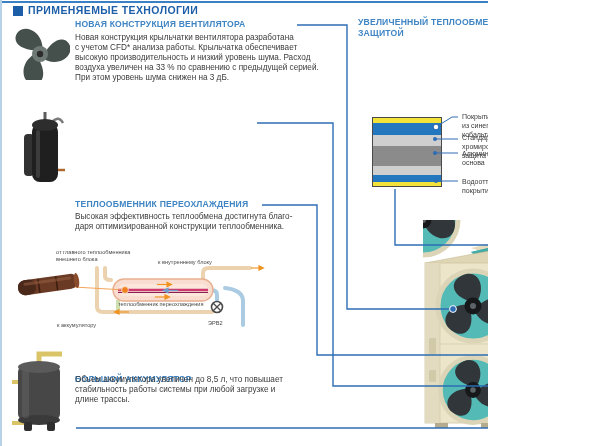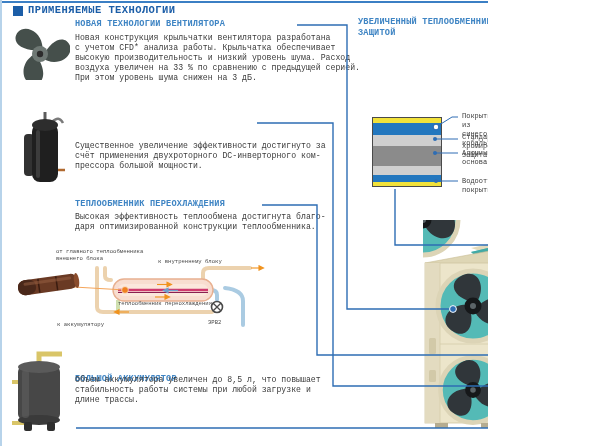--- a/index.html
+++ b/index.html
@@ -1,17 +1,17 @@
 <!DOCTYPE html>
 <html><head>
 <meta charset="utf-8">
 <style>
   html,body{margin:0;padding:0;background:#fff;}
   .page{position:relative;width:488px;height:446px;background:#ffffff;
-        font-family:Liberation Mono, monospace;overflow:hidden;}
+        font-family:Liberation Sans, sans-serif;overflow:hidden;}
   .top-rule{position:absolute;left:0;top:1px;width:600px;height:2px;background:#3b7fc4;}
   .left-rule{position:absolute;left:0;top:0;width:2px;height:446px;background:#b7d3ea;}
   .title-square{position:absolute;left:13px;top:6px;width:10px;height:10px;background:#1c5ea8;}
   .page-title{position:absolute;left:28px;top:4px;font-size:10.5px;font-weight:bold;
               color:#1c5ea8;letter-spacing:0.4px;white-space:pre;}
   .sec-heading{position:absolute;font-size:8.6px;font-weight:bold;color:#3f85c4;
                letter-spacing:0.2px;white-space:pre;line-height:11px;}
   .sec-body{position:absolute;font-size:8.2px;color:#3b3b3b;white-space:pre;line-height:10px;}
   .tiny-label{position:absolute;font-size:5.6px;color:#4a4a4a;white-space:pre-line;line-height:6.5px;}
   .layer-label{position:absolute;font-size:7px;color:#3b3b3b;white-space:pre-line;line-height:9px;}
@@ -60,30 +60,27 @@
     <path d="M2,32 H10" stroke="#d9c568" stroke-width="4" fill="none"></path>
     <path d="M2,73 H14" stroke="#d9c568" stroke-width="4" fill="none"></path>
     <rect x="8" y="16" width="42" height="54" rx="6" fill="#474747"></rect>
     <ellipse cx="29" cy="17" rx="21" ry="6" fill="#5a5a5a"></ellipse>
     <ellipse cx="29" cy="70" rx="21" ry="5" fill="#3a3a3a"></ellipse>
     <rect x="12" y="20" width="7" height="48" rx="3" fill="#606060" opacity="0.55"></rect>
     <rect x="14" y="72" width="8" height="9" rx="2" fill="#2e2e2e"></rect>
     <rect x="37" y="72" width="8" height="9" rx="2" fill="#2e2e2e"></rect>
   </svg>
 
-  <div class="sec-heading" style="left:75px;top:19px;">НОВАЯ ТЕХНОЛОГИИ ВЕНТИЛЯТОРА</div>
+  <div class="sec-heading" style="left:75px;top:19px;">НОВАЯ КОНСТРУКЦИЯ ВЕНТИЛЯТОРА</div>
   <div class="sec-body" style="left:75px;top:33px;">Новая конструкция крыльчатки вентилятора разработана
 с учетом CFD* анализа работы. Крыльчатка обеспечивает
 высокую производительность и низкий уровень шума. Расход
 воздуха увеличен на 33 % по сравнению с предыдущей серией.
 При этом уровень шума снижен на 3 дБ.</div>
 
-  <div class="sec-body" style="left:75px;top:141px;">Существенное увеличение эффективности достигнуто за
-счёт применения двухроторного DC-инверторного ком-
-прессора большой мощности.</div>
 
   <div class="sec-heading" style="left:75px;top:199px;">ТЕПЛООБМЕННИК ПЕРЕОХЛАЖДЕНИЯ</div>
   <div class="sec-body" style="left:75px;top:212px;">Высокая эффективность теплообмена достигнута благо-
 даря оптимизированной конструкции теплообменника.</div>
 
   <div class="sec-heading" style="left:75px;top:362px;margin-top:12px;">БОЛЬШОЙ АККУМУЛЯТОР</div>
   <div class="sec-body" style="left:75px;top:375px;">Объем аккумулятора увеличен до 8,5 л, что повышает
 стабильность работы системы при любой загрузке и
 длине трассы.</div>
 

